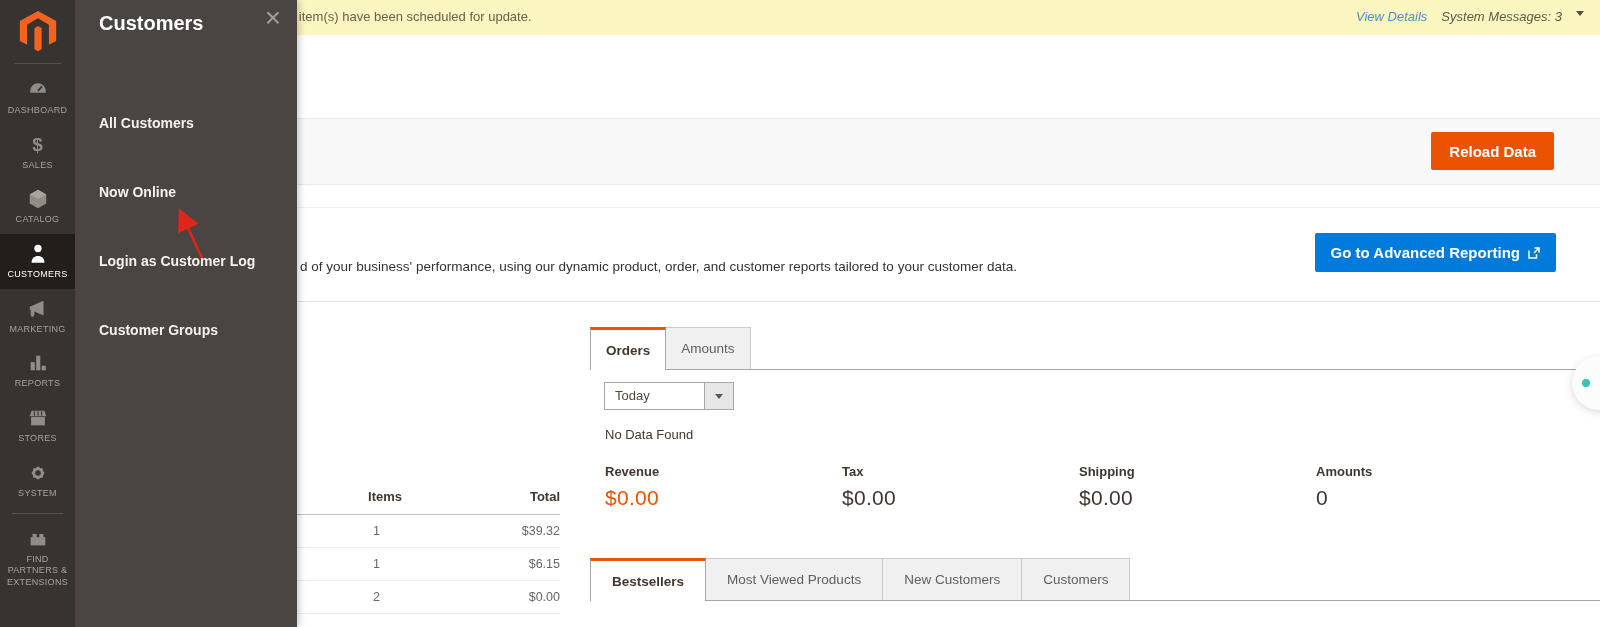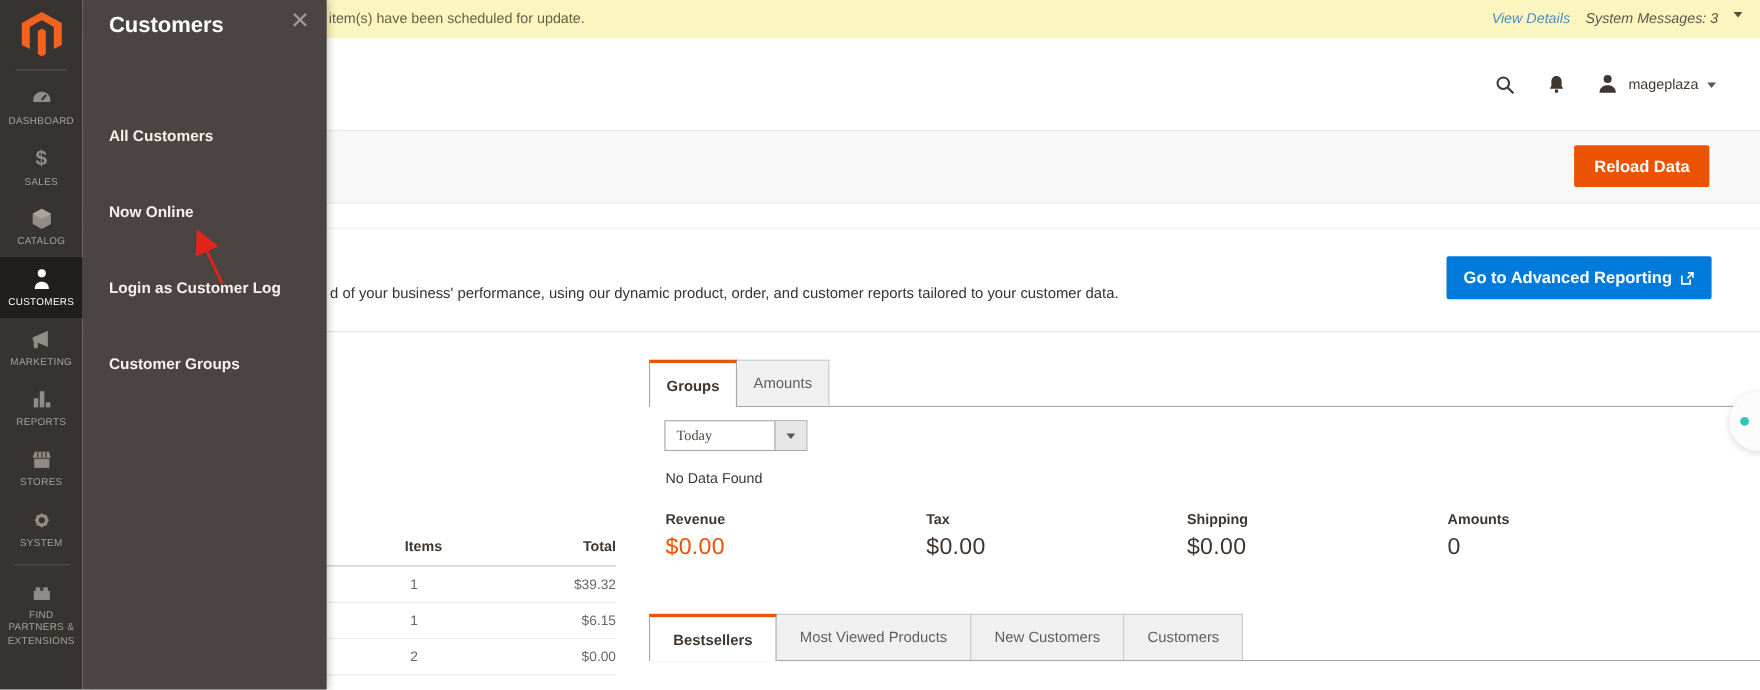--- a/index.html
+++ b/index.html
@@ -43,21 +43,21 @@
 
   
   .tabs-row { position:absolute; left:590px; right:0; top:327px; height:43px; border-bottom:1px solid #a6a6a6; display:flex; align-items:stretch; }
   .tabs-row-bottom { position:absolute; left:590px; right:0; top:558px; height:43px; border-bottom:1px solid #a6a6a6; display:flex; align-items:stretch; }
   .tab { display:flex; align-items:center; padding:0 15px; font-size:13.5px; cursor:pointer; white-space:nowrap; }
   .tabs-row-bottom .tab { padding:0 21px; }
   .tab.active { background:#fff; border:1px solid #a6a6a6; border-bottom:none; border-top:3px solid #eb5202; color:#41362f; margin-bottom:-1px; z-index:2; font-weight:600; }
   .tab.inactive { background:#f0f0f0; border:1px solid #cacaca; border-bottom:none; color:#635d59; margin-left:-1px; }
 
   .period-select { position:absolute; left:604px; top:382px; width:130px; height:28px; border:1px solid #a6a6a6; background:#fff; display:flex; cursor:pointer; }
-  .select-label { flex:1; padding-left:10px; font-size:13px; color:#50463f; line-height:26px;font-family:Liberation Serif, serif; }
+  .select-label { flex:1; padding-left:10px; font-size:13px; color:#50463f; line-height:26px; }
   .select-caret { width:29px; border-left:1px solid #a6a6a6; background:#e6e6e6; display:flex; align-items:center; justify-content:center; color:#5c564f; }
 
   .no-data { position:absolute; left:605px; top:427px; font-size:13px; color:#41362f; }
 
   .stats-row { position:absolute; left:605px; top:464px; display:flex; }
   .stat { width:237px; }
   .stat-label { font-size:13px; font-weight:600; color:#41362f; margin-bottom:7px; }
   .stat-value { font-size:21px; color:#41362f; letter-spacing:.3px; }
   .stat-value.highlight { color:#eb5202; }
 
@@ -94,44 +94,20 @@
 
   <div class="notif-bar">
     <span class="notif-msg">1 item(s) have been scheduled for update.</span>
     <span class="notif-right">
       <a class="notif-link">View Details</a>
       <span class="notif-count">System Messages: 3</span>
       <span class="caret caret-dark"></span>
     </span>
   </div>
 
-  <div class="page-header">
-    <span class="hdr-icon">
-      <svg width="22" height="22" viewBox="0 0 24 24">
-          <circle cx="10.5" cy="10.5" r="5.7" fill="none" stroke="#41362f" stroke-width="2"></circle>
-          <line x1="15" y1="15" x2="20.5" y2="20.5" stroke="#41362f" stroke-width="2.2"></line>
-        </svg>
-    </span>
-    <span class="hdr-icon">
-      <svg width="20" height="22" viewBox="0 0 24 24">
-          <path d="M12 2.6c-3.6 0-5.6 2.7-5.6 6.2v4.4L4.8 16.4h14.4l-1.6-3.2V8.8c0-3.5-2-6.2-5.6-6.2z" fill="#41362f"></path>
-          <circle cx="12" cy="19" r="2" fill="#41362f"></circle>
-        </svg>
-    </span>
-    <span class="user-block">
-      <span class="hdr-icon">
-        <svg width="21" height="21" viewBox="0 0 24 24">
-            <circle cx="12" cy="6.6" r="4.2" fill="#41362f"></circle>
-            <path d="M3.5 21c0-5.2 3.8-7.8 8.5-7.8s8.5 2.6 8.5 7.8z" fill="#41362f"></path>
-          </svg>
-      </span>
-      <span class="user-name">mageplaza</span>
-      <span class="caret caret-user"></span>
-    </span>
-  </div>
 
   <div class="toolbar-band"></div>
   <button class="reload-btn">Reload Data</button>
 
   <div class="hr-line1"></div>
 
   <p class="adv-desc">d of your business' performance, using our dynamic product, order, and customer reports tailored to your customer data.</p>
   <button class="adv-btn">
     <span>Go to Advanced Reporting</span>
     <svg width="12" height="12" viewBox="0 0 12 12">
@@ -156,21 +132,21 @@
       <span class="c-items">1</span>
       <span class="c-total">$6.15</span>
     </div>
     <div class="t-row">
       <span class="c-items">2</span>
       <span class="c-total">$0.00</span>
     </div>
   </div>
 
   <div class="tabs-row">
-    <div class="tab active">Groups</div>
+    <div class="tab active">Orders</div>
     <div class="tab inactive">Amounts</div>
   </div>
 
   <div class="period-select">
     <span class="select-label">Today</span>
     <span class="select-caret">
         <span class="caret"></span>
       </span>
   </div>
 

